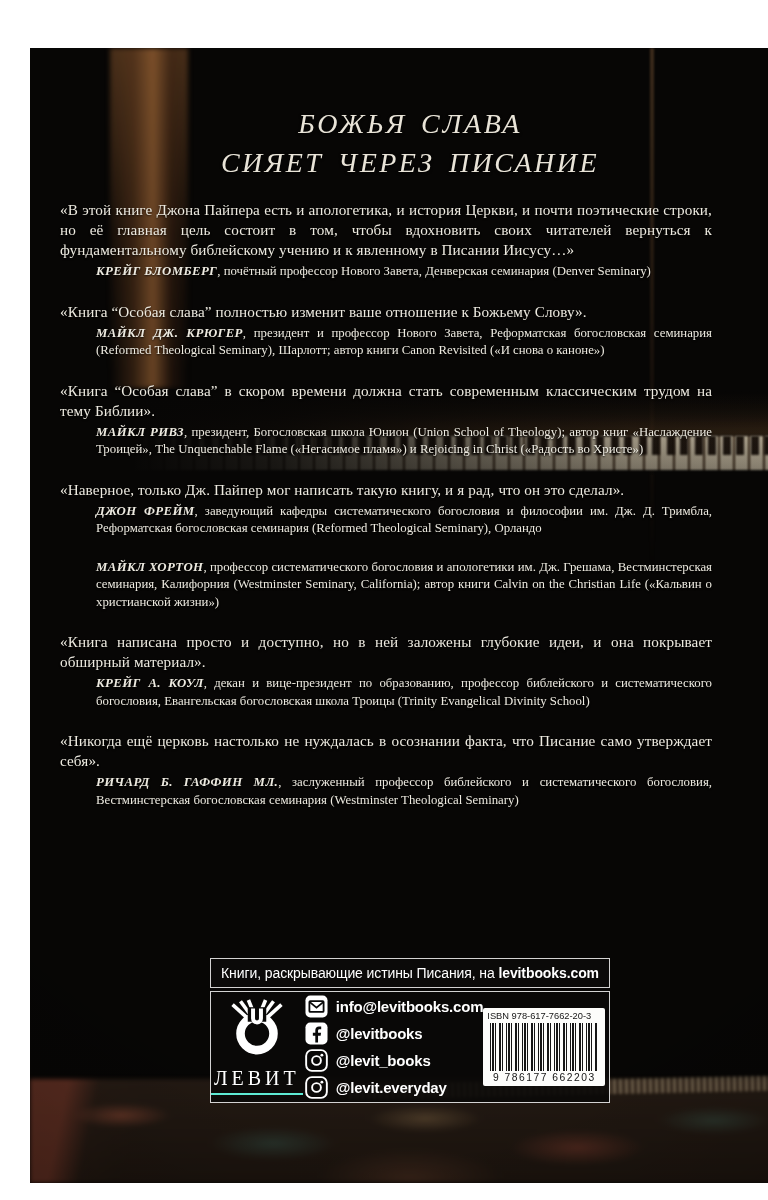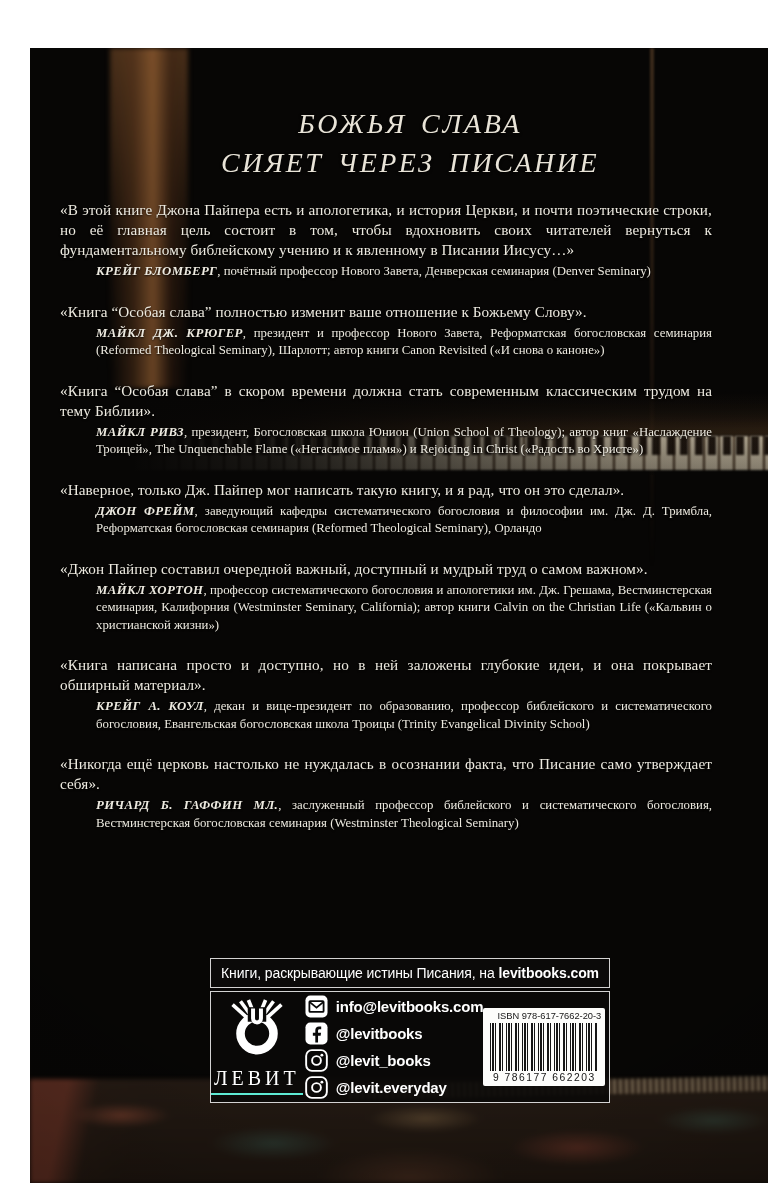--- a/index.html
+++ b/index.html
@@ -125,21 +125,21 @@
   .clabel {
     color:#fff; font-family:"Liberation Sans","DejaVu Sans",sans-serif;
     font-weight:bold; font-size:15px; letter-spacing:-.2px; white-space:nowrap;
   }
   .isbn-box {
     width:122px; margin-right:8px; background:#fdfdfb; border-radius:2px;
     padding:3px 4px 3px; flex:0 0 122px;
   }
   .isbn-label {
     font-family:"Liberation Sans","DejaVu Sans",sans-serif;
-    font-size:9.3px; color:#151515; text-align:right; white-space:nowrap; letter-spacing:0;
+    font-size:9.3px; color:#151515; text-align:left; white-space:nowrap; letter-spacing:0;
   }
   .bars {
     height:48px; margin:2px 3px 1px;
     background:repeating-linear-gradient(90deg,
       #161616 0 1px, #fdfdfb 1px 2px, #161616 2px 4px, #fdfdfb 4px 5px,
       #161616 5px 6px, #fdfdfb 6px 9px, #161616 9px 11px, #fdfdfb 11px 12px,
       #161616 12px 13px, #fdfdfb 13px 16px);
   }
   .isbn-digits {
     font-family:"Liberation Sans","DejaVu Sans",sans-serif;
@@ -181,21 +181,20 @@
         </div>
         <div class="endorsement">
           <p class="quote">«Книга “Особая слава” в скором времени должна стать современным классическим трудом на тему Библии».</p>
           <p class="attr"><span class="attr-name">МАЙКЛ РИВЗ</span><span class="attr-cred">, президент, Богословская школа Юнион (Union School of Theology); автор книг «Наслаждение Троицей», The Unquenchable Flame («Негасимое пламя») и Rejoicing in Christ («Радость во Христе»)</span></p>
         </div>
         <div class="endorsement">
           <p class="quote">«Наверное, только Дж. Пайпер мог написать такую книгу, и я рад, что он это сделал».</p>
           <p class="attr"><span class="attr-name">ДЖОН ФРЕЙМ</span><span class="attr-cred">, заведующий кафедры систематического богословия и философии им. Дж. Д. Тримбла, Реформатская богословская семинария (Reformed Theological Seminary), Орландо</span></p>
         </div>
         <div class="endorsement">
-          <p class="quote">«Джон Пайпер составил очередной важный, доступный и мудрый труд о самом важном».</p>
           <p class="attr"><span class="attr-name">МАЙКЛ ХОРТОН</span><span class="attr-cred">, профессор систематического богословия и апологетики им. Дж. Грешама, Вестминстерская семинария, Калифорния (Westminster Seminary, California); автор книги Calvin on the Christian Life («Кальвин о христианской жизни»)</span></p>
         </div>
         <div class="endorsement">
           <p class="quote">«Книга написана просто и доступно, но в ней заложены глубокие идеи, и она покрывает обширный материал».</p>
           <p class="attr"><span class="attr-name">КРЕЙГ А. КОУЛ</span><span class="attr-cred">, декан и вице-президент по образованию, профессор библейского и систематического богословия, Евангельская богословская школа Троицы (Trinity Evangelical Divinity School)</span></p>
         </div>
         <div class="endorsement">
           <p class="quote">«Никогда ещё церковь настолько не нуждалась в осознании факта, что Писание само утверждает себя».</p>
           <p class="attr"><span class="attr-name">РИЧАРД Б. ГАФФИН МЛ.</span><span class="attr-cred">, заслуженный профессор библейского и систематического богословия, Вестминстерская богословская семинария (Westminster Theological Seminary)</span></p>
         </div>

